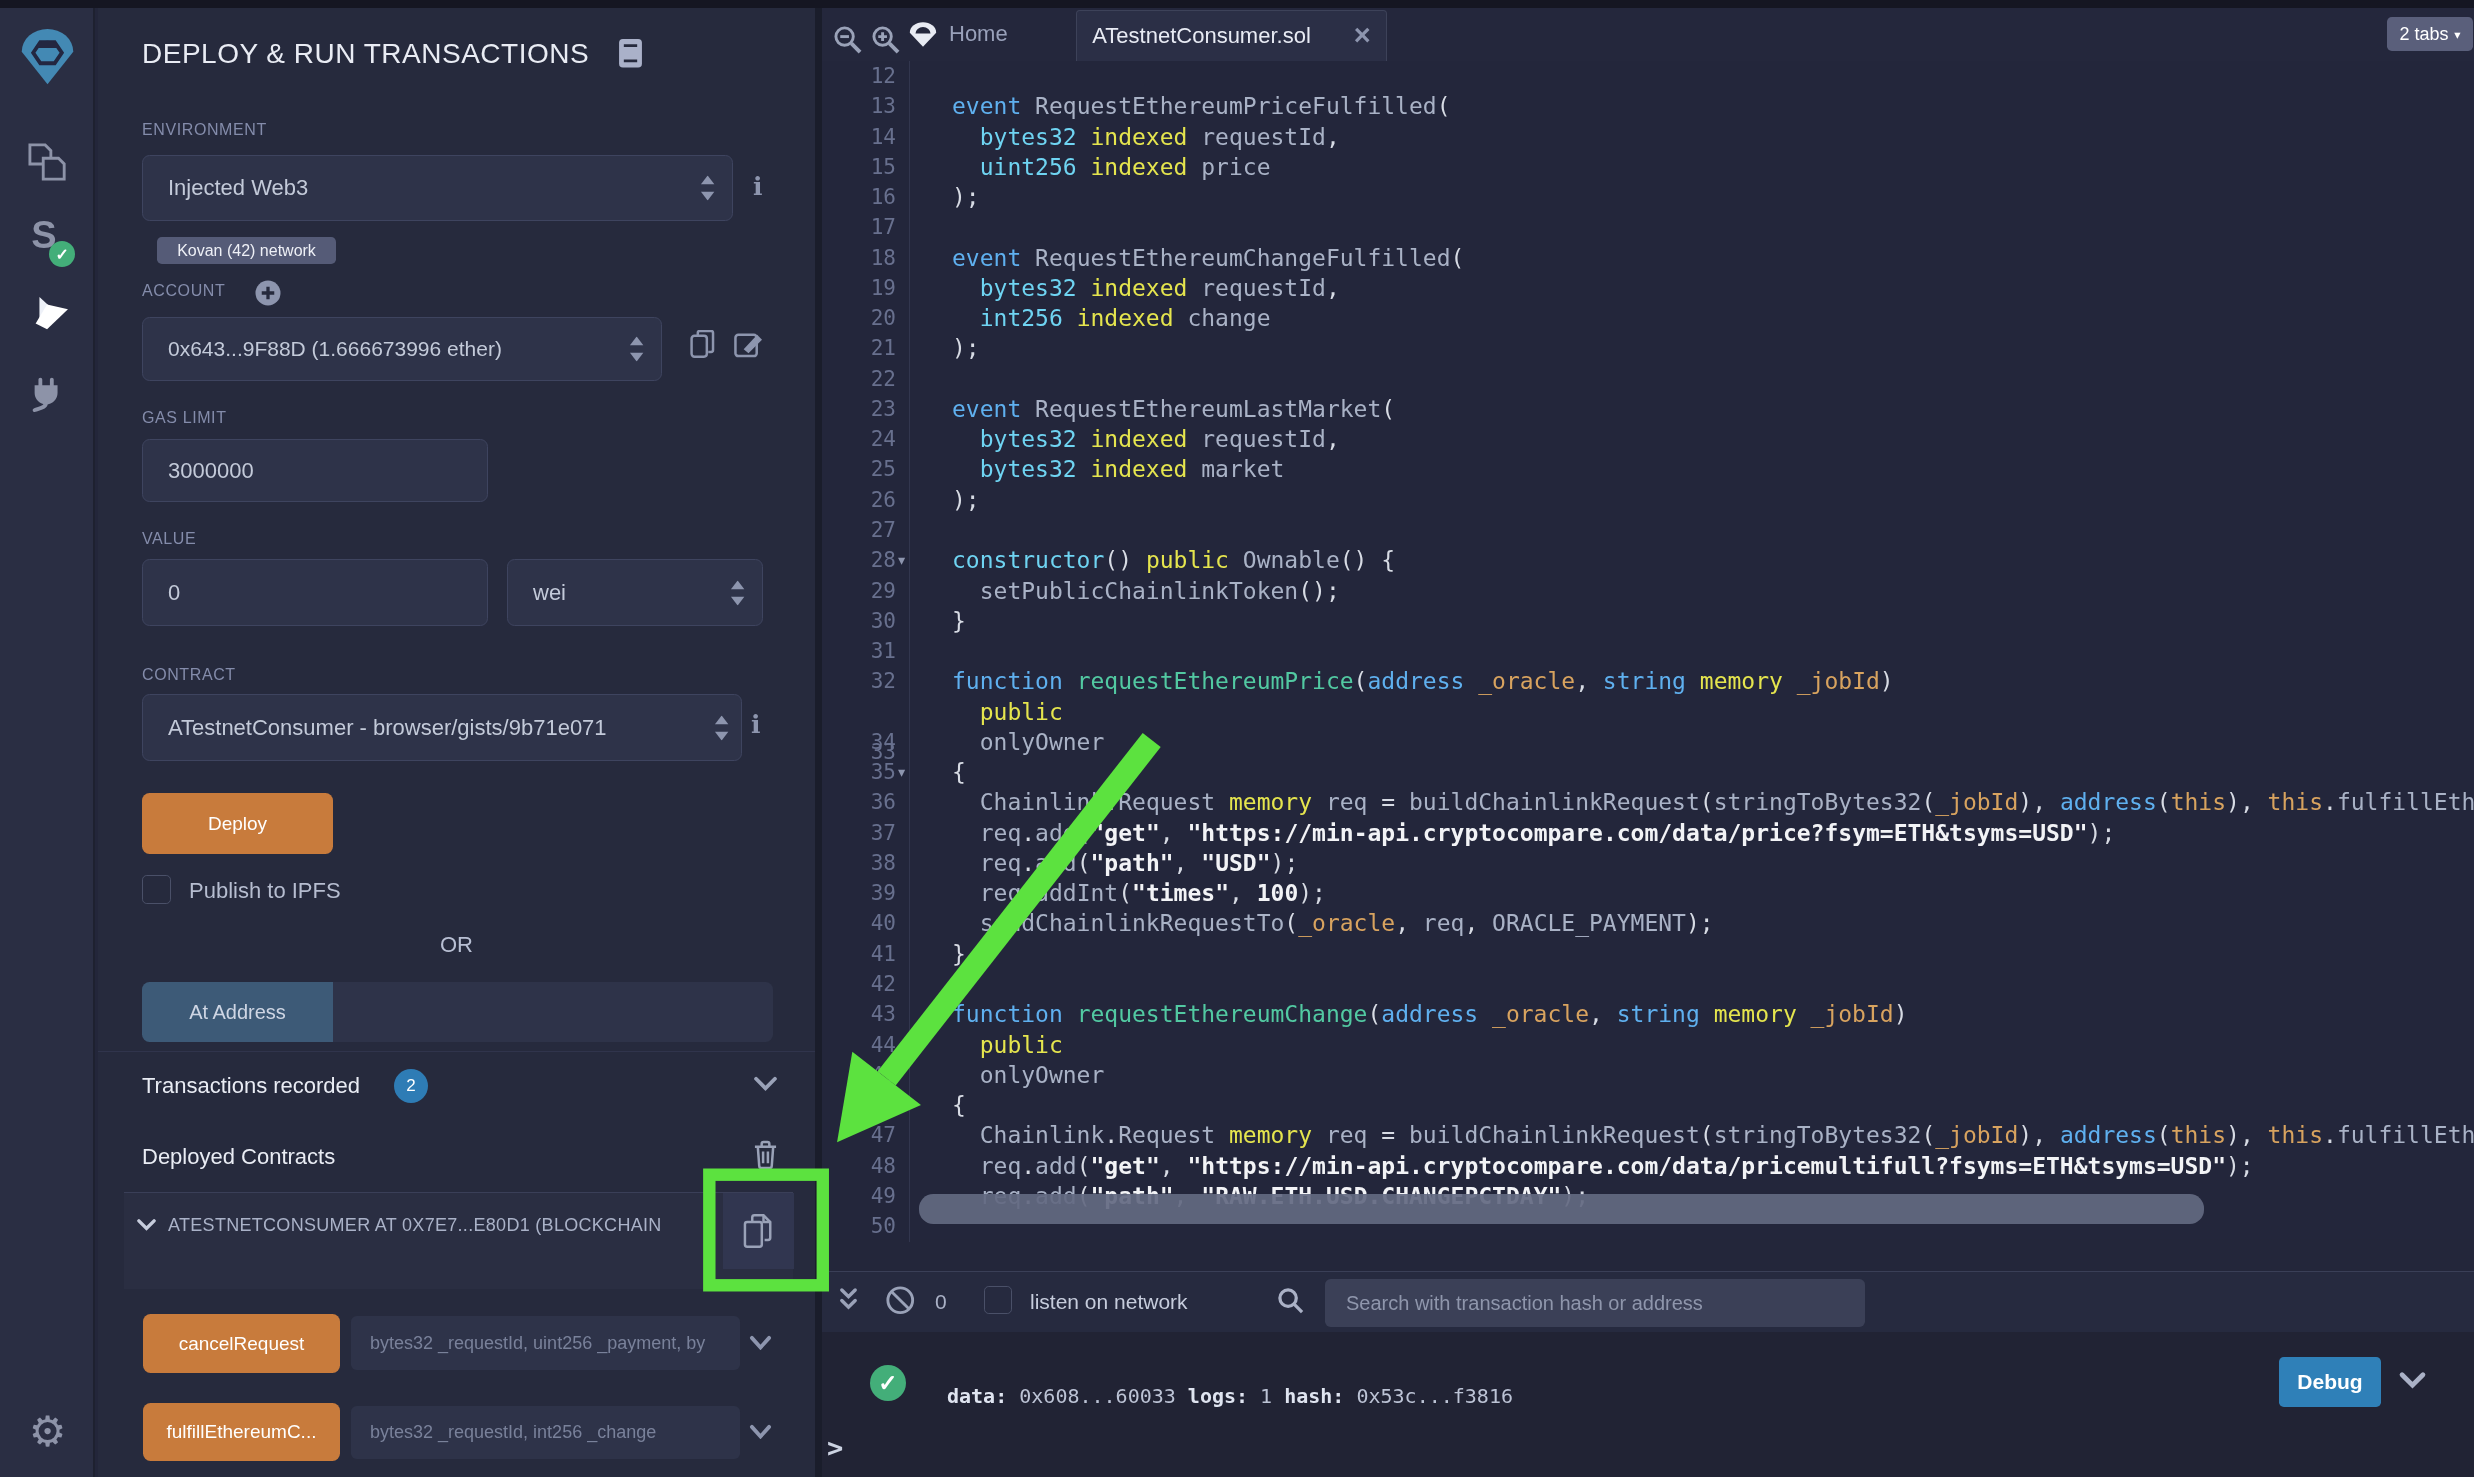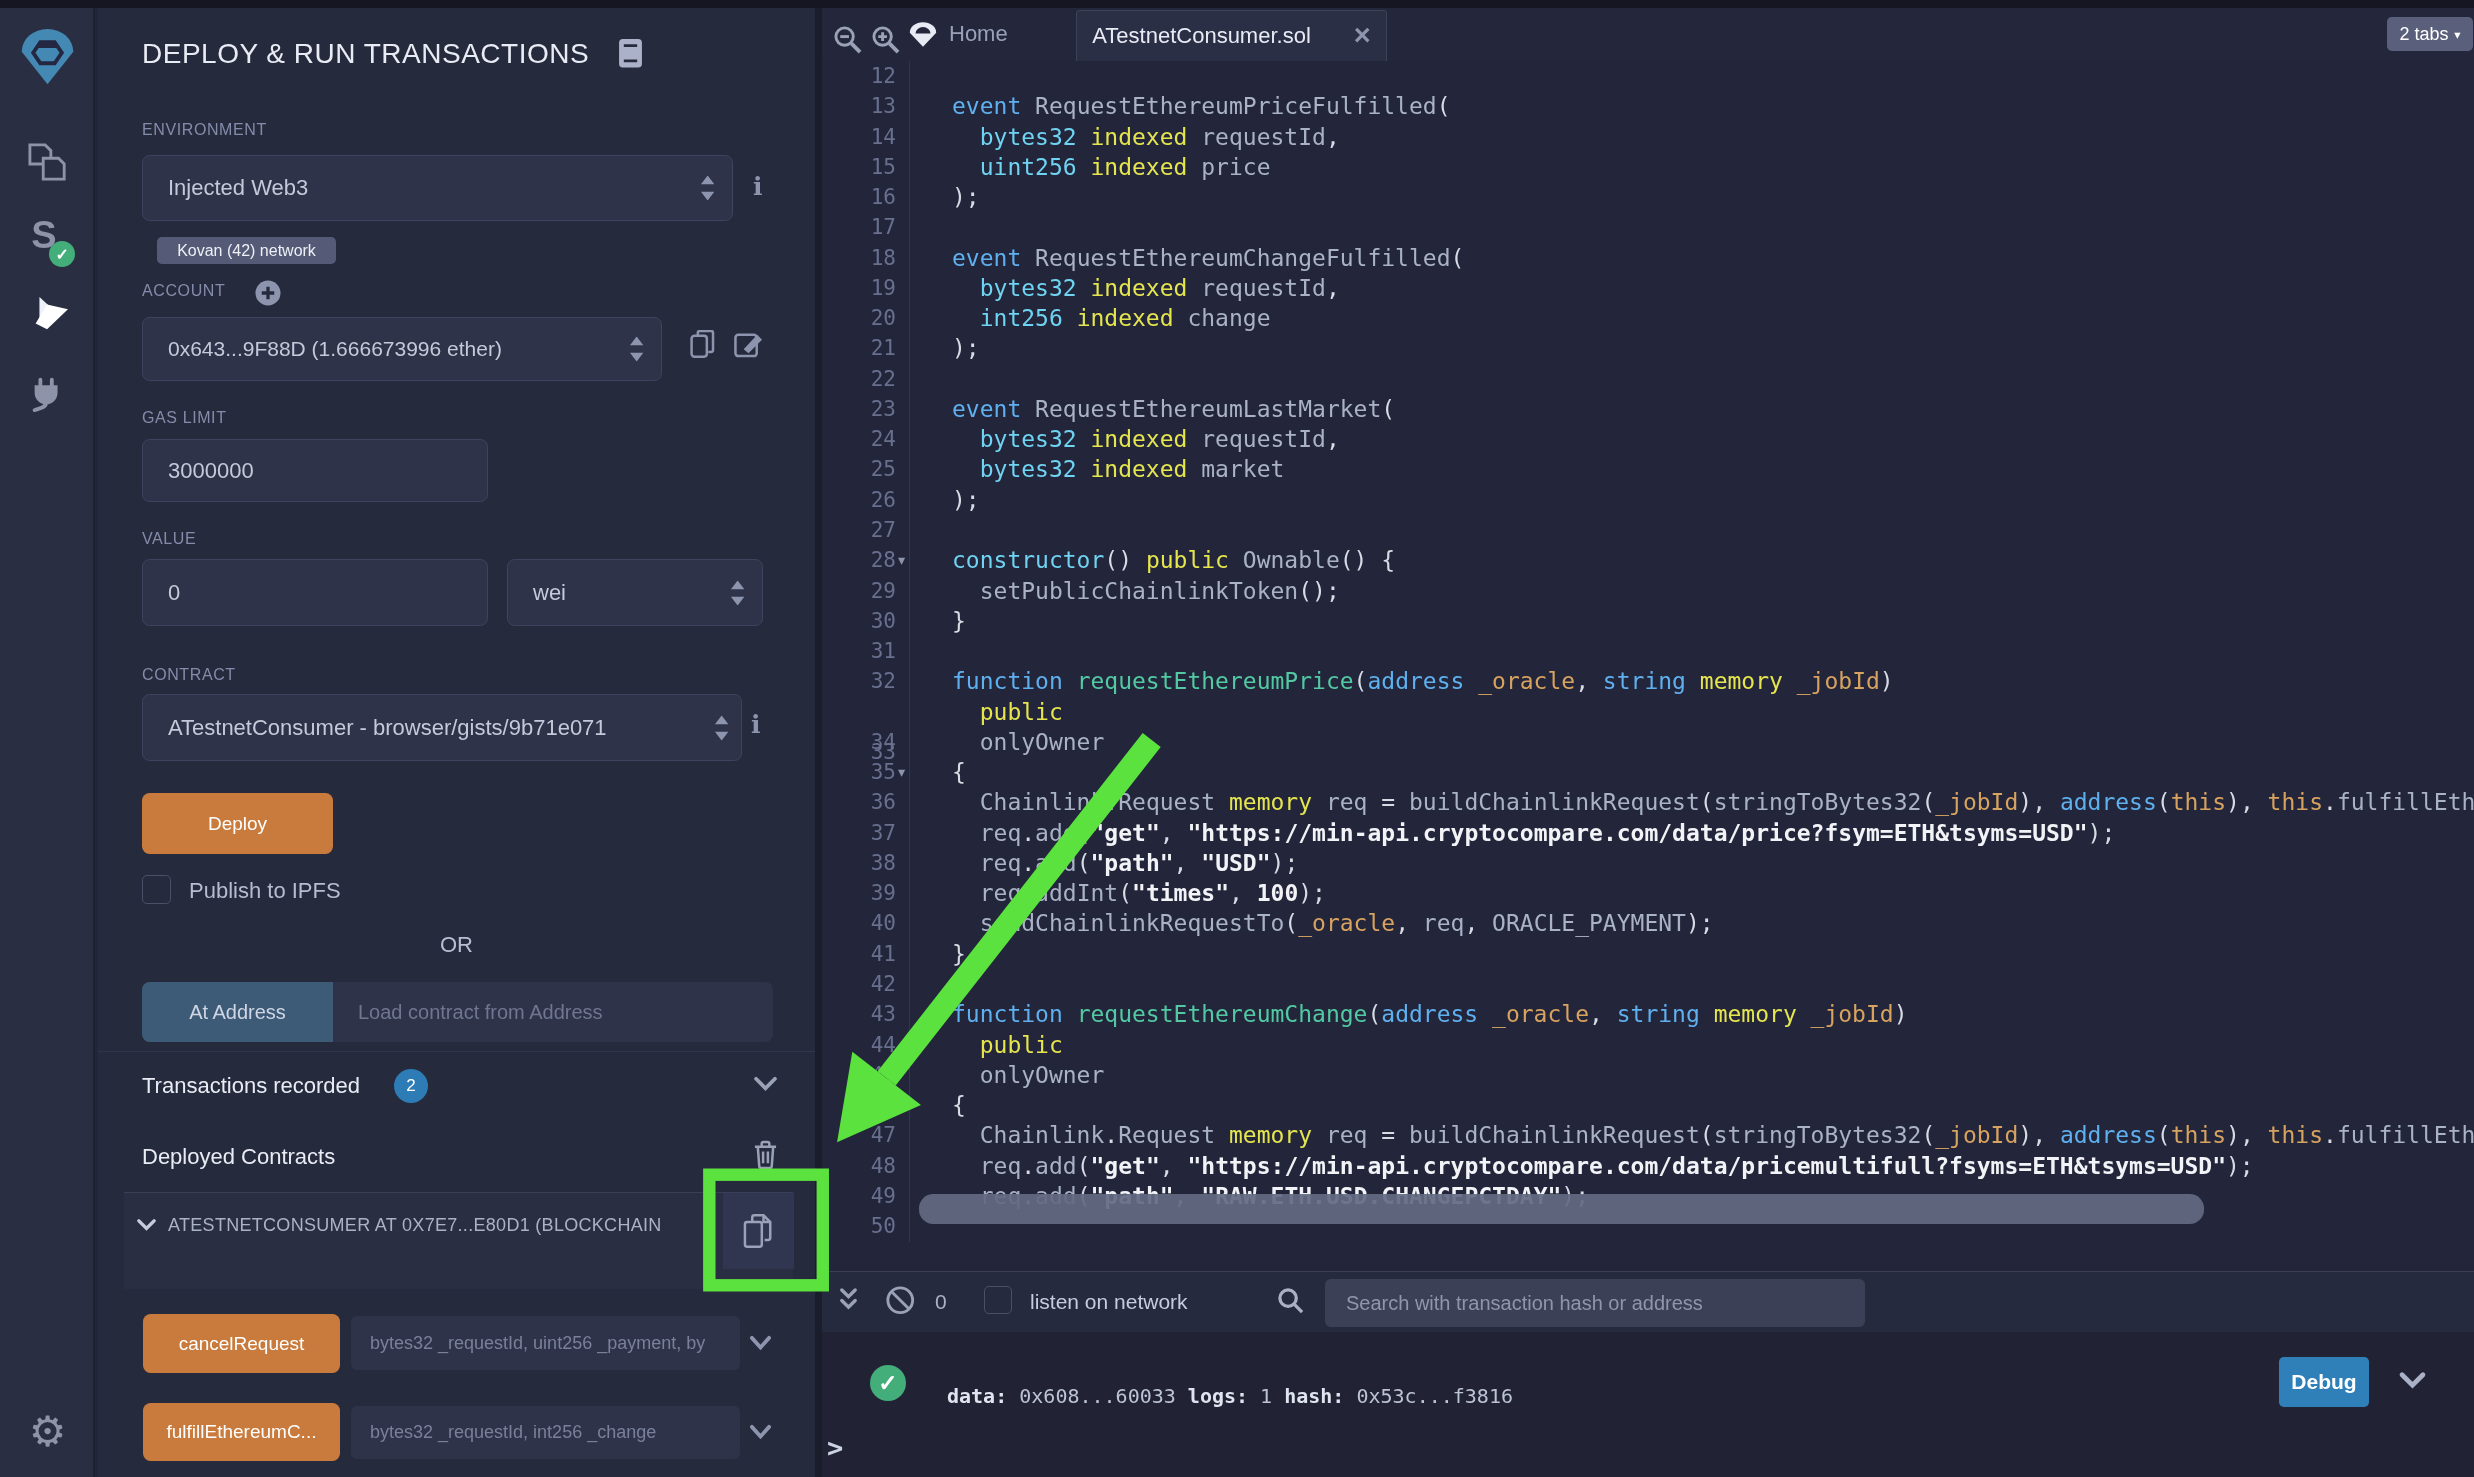--- a/index.html
+++ b/index.html
@@ -63,21 +63,21 @@
   .terminal { left:822px; top:1271px; width:1653px; height:207px; background:#212334; border-top:1px solid #3a3f57; }
   .term-toolbar { left:822px; top:1272px; width:1653px; height:60px; background:#262a3f; }
   .term-txt { color:#c6ccdc; font-size:21px; }
   .search-input { left:1325px; top:1279px; width:540px; height:48px; background:#3b4057; border:none;
                   border-radius:5.7px; color:#c6ccdc; font-size:20px; padding:0 21px; outline:none; }
   .search-input::placeholder { color:#8f96ac; }
   .log-line { position:absolute; font-family:"DejaVu Sans Mono", monospace; font-size:20px; color:#bcc3d5; white-space:pre; }
   .log-line b { color:#dfe4f0; }
   .check-circle { left:870px; top:1365px; width:36px; height:36px; border-radius:50%; background:#43ae79;
                   color:#fff; display:flex; align-items:center; justify-content:center; font-size:23px; font-weight:bold; }
-  .btn-debug { left:2279px; top:1357px; width:90px; height:50px; background:#2f80b8; border-radius:4.8px;
+  .btn-debug { left:2279px; top:1357px; width:102px; height:50px; background:#2f80b8; border-radius:4.8px;
                color:#fff; font-weight:bold; font-size:21px; display:flex; align-items:center; justify-content:center; }
   .prompt { left:827px; top:1432px; font-family:"DejaVu Sans Mono", monospace; font-weight:bold;
             font-size:27px; color:#ccd3e2; }
 
   
   .annotation { left:0; top:0; width:2475px; height:1478px; pointer-events:none; z-index:50; }
   svg.icon { display:block; }
 </style>
 </head>
 <body>
@@ -203,21 +203,20 @@
   <div class="abs info-i" style="left:751px;top:710px">i</div>
 
   <div class="abs btn-orange" style="left:142px;top:793px;width:191px;height:61px">Deploy</div>
 
   <div class="abs checkbox" style="left:142px;top:875px;width:29px;height:29px"></div>
   <div class="abs" style="left:189px;top:878px;font-size:22px;color:#b6bdd0">Publish to IPFS</div>
 
   <div class="abs" style="left:98px;top:932px;width:717px;text-align:center;font-size:22px;color:#b8bfd3">OR</div>
 
   <div class="abs" style="left:333px;top:982px;width:440px;height:60px;background:#2e3349;border-radius:0 7.6px 7.6px 0;"></div>
-  <input class="abs ctrl" style="left: 333px; top: 982px; width: 440px; height: 60px; background: transparent; border: none; font-size: 20px;" placeholder="Load contract from Address">
   <div class="abs" style="left:142px;top:982px;width:191px;height:60px;background:#3d5a77;border-radius:7.6px 0 0 7.6px;color:#cfd6e4;font-size:20px;display:flex;align-items:center;justify-content:center">At Address</div>
 
   <div class="abs" style="left:98px;top:1051px;width:717px;height:1px;background:#30344c"></div>
 
   <div class="abs" style="left:142px;top:1073px;font-size:22px;color:#e9ecf4">Transactions recorded</div>
   <div class="abs" style="left:394px;top:1069px;width:34px;height:34px;border-radius:50%;background:#2e7cb5;color:#fff;font-size:17px;display:flex;align-items:center;justify-content:center">2</div>
   <div class="abs chev" style="left:753px;top:1075px">
     <svg class="icon" width="25" height="17" viewBox="0 0 26 18" fill="none" stroke="currentColor" stroke-width="4" stroke-linecap="round">
         <path d="M3 4 L13 14 L23 4"></path>
       </svg>

